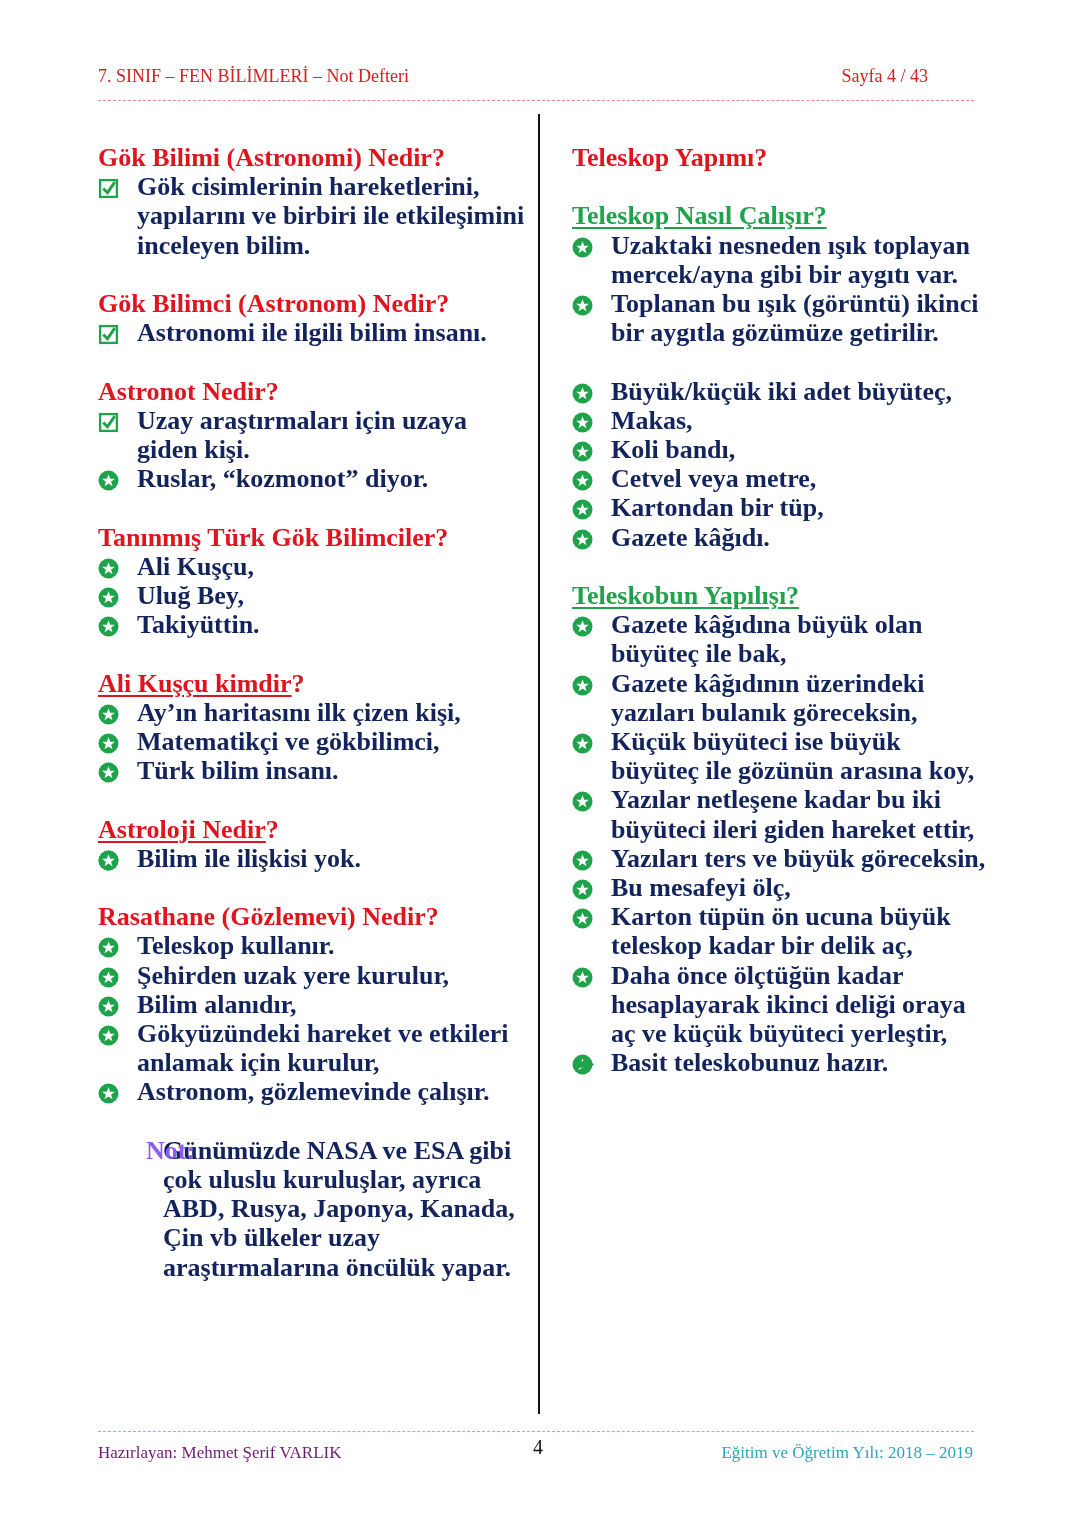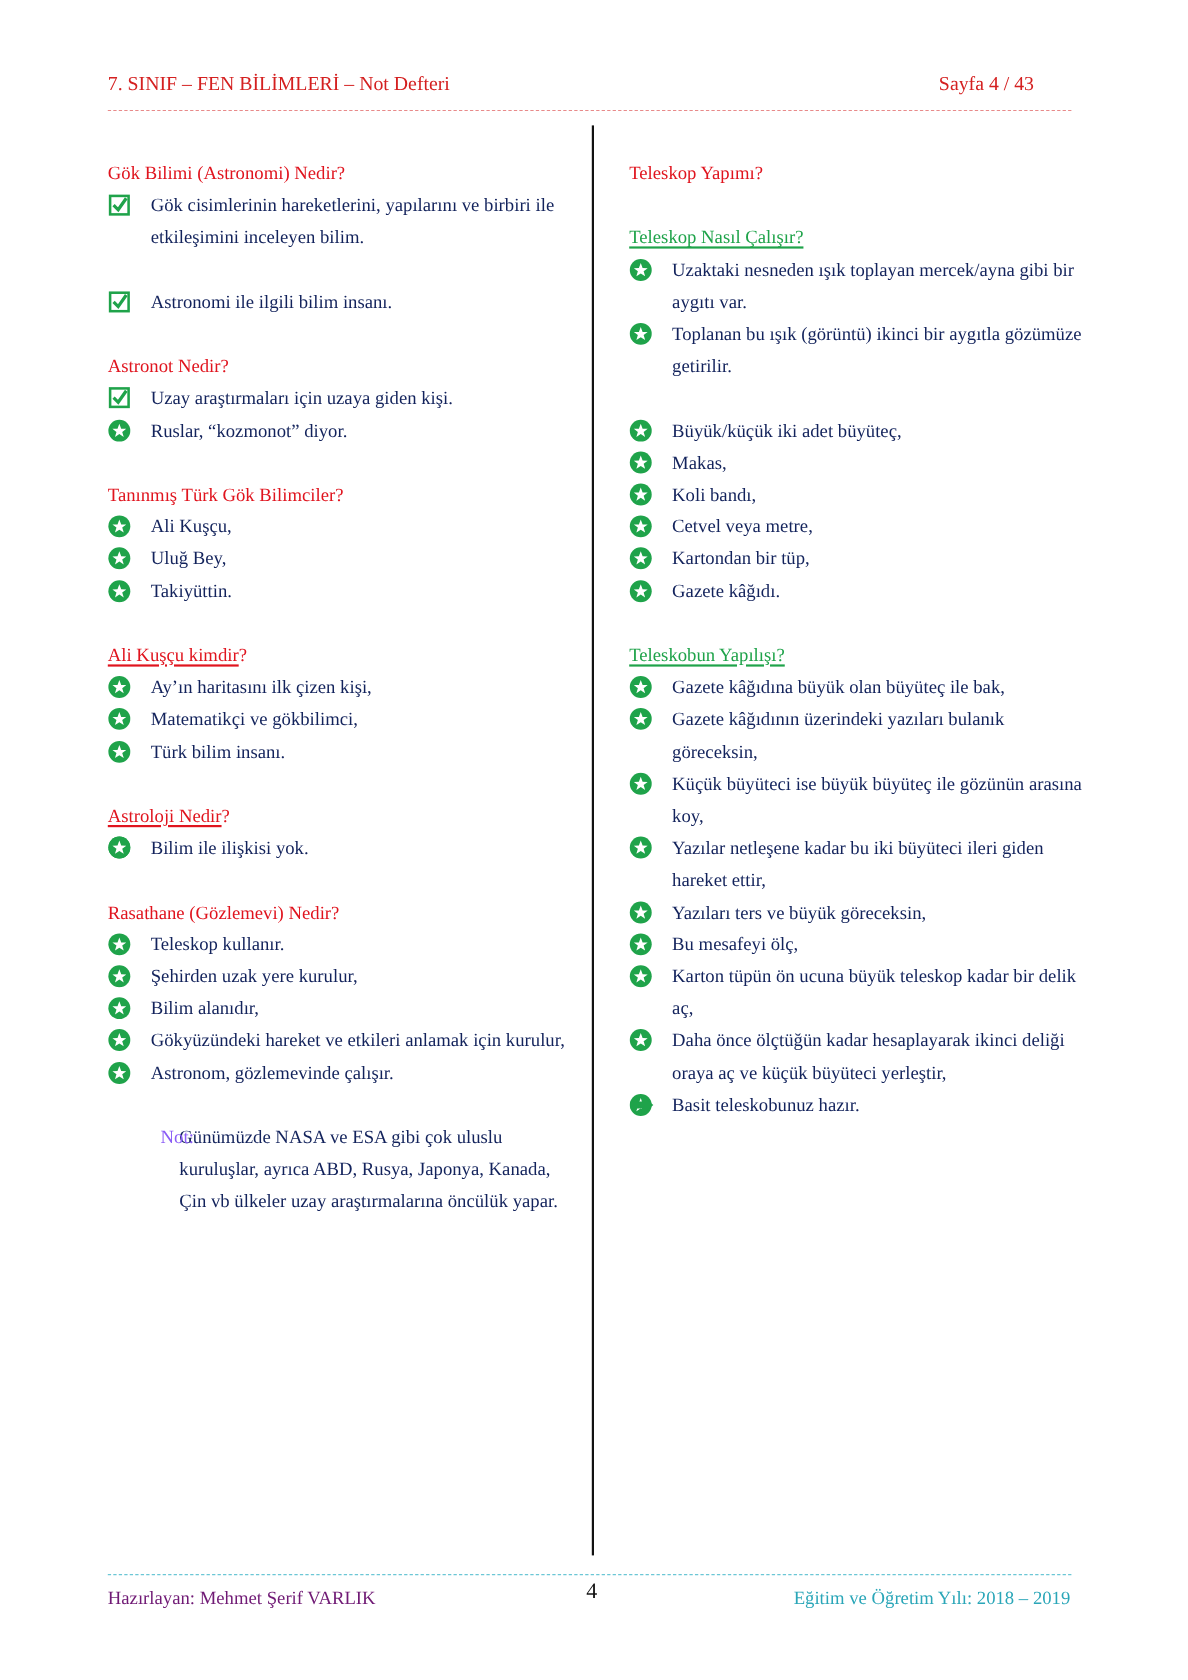--- a/index.html
+++ b/index.html
@@ -1,27 +1,27 @@
 <!DOCTYPE html>
 <html><head>
 <meta charset="utf-8">
 <style>
   html, body { margin: 0; padding: 0; background: #ffffff; }
   body { width: 1080px; height: 1527px; position: relative; overflow: hidden; font-family: "Liberation Serif", serif; }
   .header { position: absolute; left: 98px; top: 66px; width: 842px; height: 24px; font-size: 18px; color: #d42020; }
   .header .title { position: absolute; left: 0; top: 0; }
-  .header .page { position: absolute; right: 0; top: 0; }
+  .header .page { position: absolute; right: 12px; top: 0; }
   .dash-top { position: absolute; left: 98px; top: 100px; width: 876px; height: 0; border-top: 1.5px dashed #e88a8a; }
   .divider { position: absolute; left: 538px; top: 114px; width: 2px; height: 1300px; background: #111; }
   .dash-bot { position: absolute; left: 98px; top: 1431px; width: 876px; height: 0; border-top: 1.5px dashed #6cc7d6; }
   .footer-left { position: absolute; left: 98px; top: 1443px; font-size: 17px; color: #701a75; }
   .footer-num { position: absolute; left: 533px; top: 1436px; font-size: 20px; color: #111; }
   .footer-right { position: absolute; right: 107px; top: 1443px; font-size: 17px; color: #2aa6b8; }
 
-  .col { position: absolute; top: 143px; font-weight: normal; font-size: 17px; line-height: 29.2px; color: #13235c; }
+  .col { position: absolute; top: 143px; font-weight: bold; font-size: 26px; line-height: 29.2px; color: #13235c; }
   .col.left { left: 98px; width: 430px; }
   .col.right { left: 572px; width: 420px; }
   .section { margin-bottom: 29.2px; }
   .h-red { color: #e0141e; }
   .h-green { color: #1fa34a; text-decoration: underline; text-underline-offset: 3px; text-decoration-thickness: 2px; }
   .ul-red { text-decoration: underline; text-underline-offset: 3px; text-decoration-thickness: 2px; }
   .item { position: relative; padding-left: 39px; }
   .icon { position: absolute; left: 0; top: 4px; width: 21px; height: 21px; display: inline-block; }
   .note { position: relative; padding-left: 65px; }
   .note .lbl { position: absolute; left: 12px; top: 0; color: #8b5cf6; margin-left: 36px; }
@@ -38,20 +38,21 @@
 
 <div class="col left" id="leftCol">
     <div class="section">
       <div class="h-red">Gök Bilimi (Astronomi) Nedir?</div>
       <div class="item"><span class="icon"><svg viewBox="0 0 20 20" width="21" height="21">
             <rect x="2" y="2" width="16" height="16" fill="none" stroke="#1fa34a" stroke-width="2.2"></rect>
             <path d="M5 10 L9 14 L16 4" fill="none" stroke="#1fa34a" stroke-width="2.8"></path>
           </svg></span><span>Gök cisimlerinin hareketlerini, yapılarını ve birbiri ile etkileşimini  inceleyen bilim.</span></div>
     </div>
     <div class="section">
+      <div class="h-red">Gök Bilimci (Astronom) Nedir?</div>
       <div class="item"><span class="icon"><svg viewBox="0 0 20 20" width="21" height="21">
             <rect x="2" y="2" width="16" height="16" fill="none" stroke="#1fa34a" stroke-width="2.2"></rect>
             <path d="M5 10 L9 14 L16 4" fill="none" stroke="#1fa34a" stroke-width="2.8"></path>
           </svg></span><span>Astronomi ile ilgili bilim insanı.</span></div>
     </div>
     <div class="section">
       <div class="h-red">Astronot Nedir?</div>
       <div class="item"><span class="icon"><svg viewBox="0 0 20 20" width="21" height="21">
             <rect x="2" y="2" width="16" height="16" fill="none" stroke="#1fa34a" stroke-width="2.2"></rect>
             <path d="M5 10 L9 14 L16 4" fill="none" stroke="#1fa34a" stroke-width="2.8"></path>

